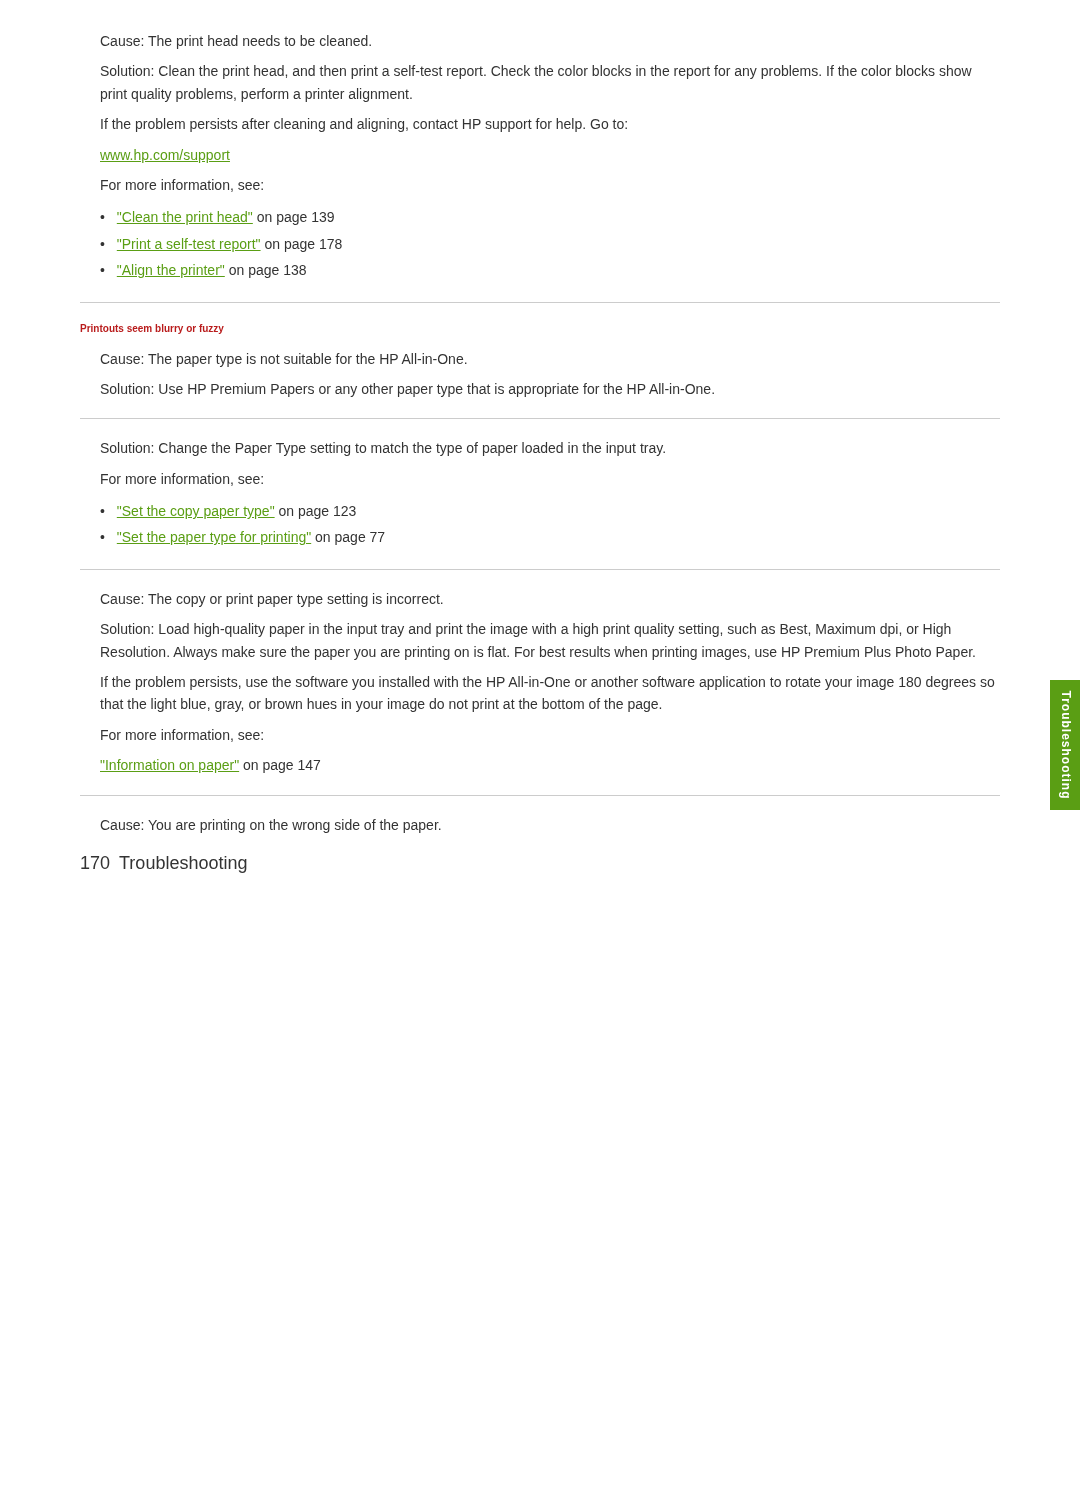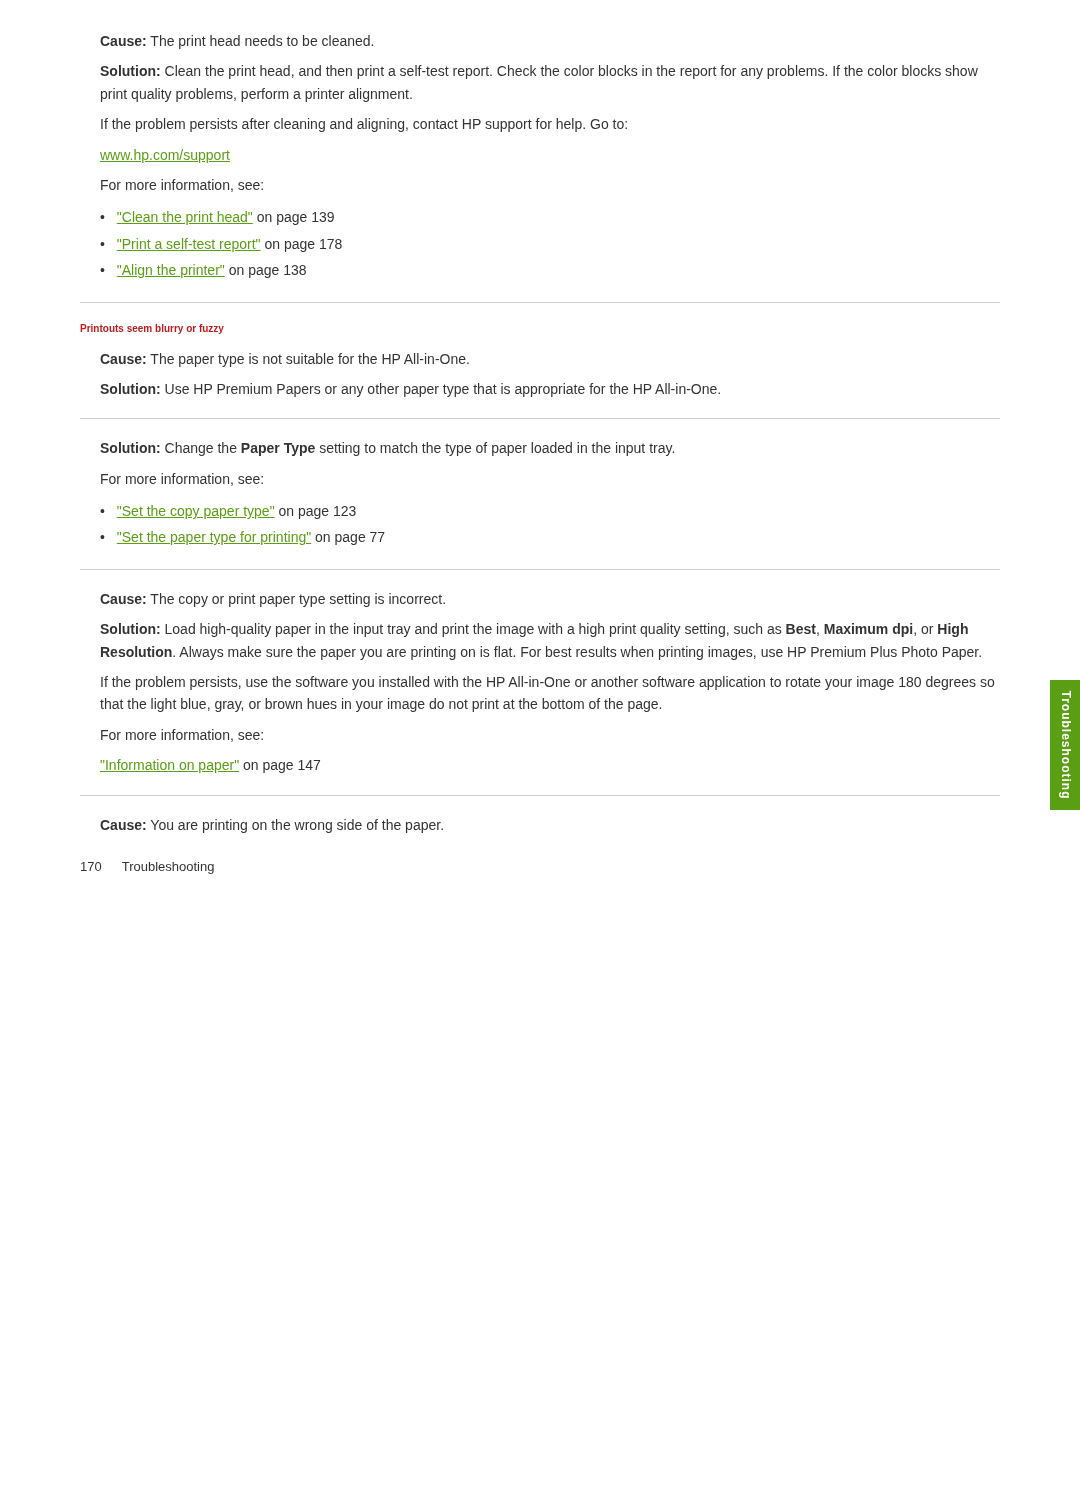--- a/index.html
+++ b/index.html
@@ -28,21 +28,21 @@
       font-size: 13px;
       margin-bottom: 20px;
     }
 
     .content-block {
       margin-bottom: 8px;
       line-height: 1.6;
     }
 
     .content-block .label-bold {
-      font-weight: bold;
+      font-weight: normal;
     }
 
     .link {
       color: #5a9e14;
       text-decoration: underline;
       cursor: pointer;
     }
 
     .bullet-list {
       list-style: none;
@@ -76,24 +76,24 @@
     .indented-block {
       margin-left: 20px;
       margin-bottom: 8px;
       line-height: 1.6;
     }
 
     .page-footer {
       position: absolute;
       bottom: 30px;
       left: 80px;
-      font-size: 13px;
+      font-size: 18px;
       color: #333;
       display: flex;
-      gap: 20px;
+      gap: 9px;
     }
 
     .side-tab-wrapper {
       position: absolute;
       right: 0;
       top: 680px;
       width: 30px;
       height: 130px;
       background: #5a9e14;
       display: flex;

